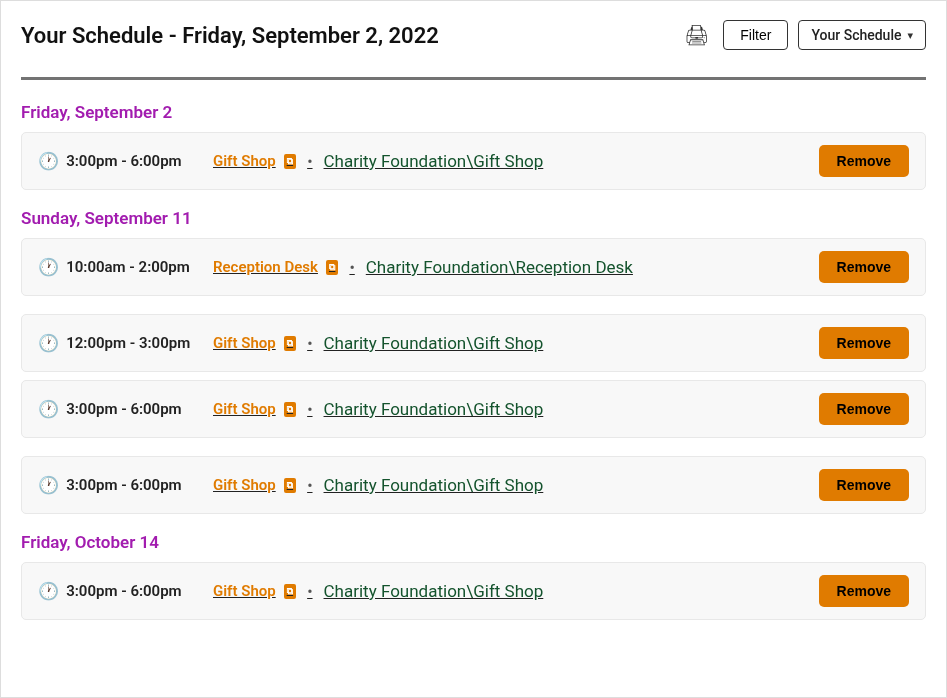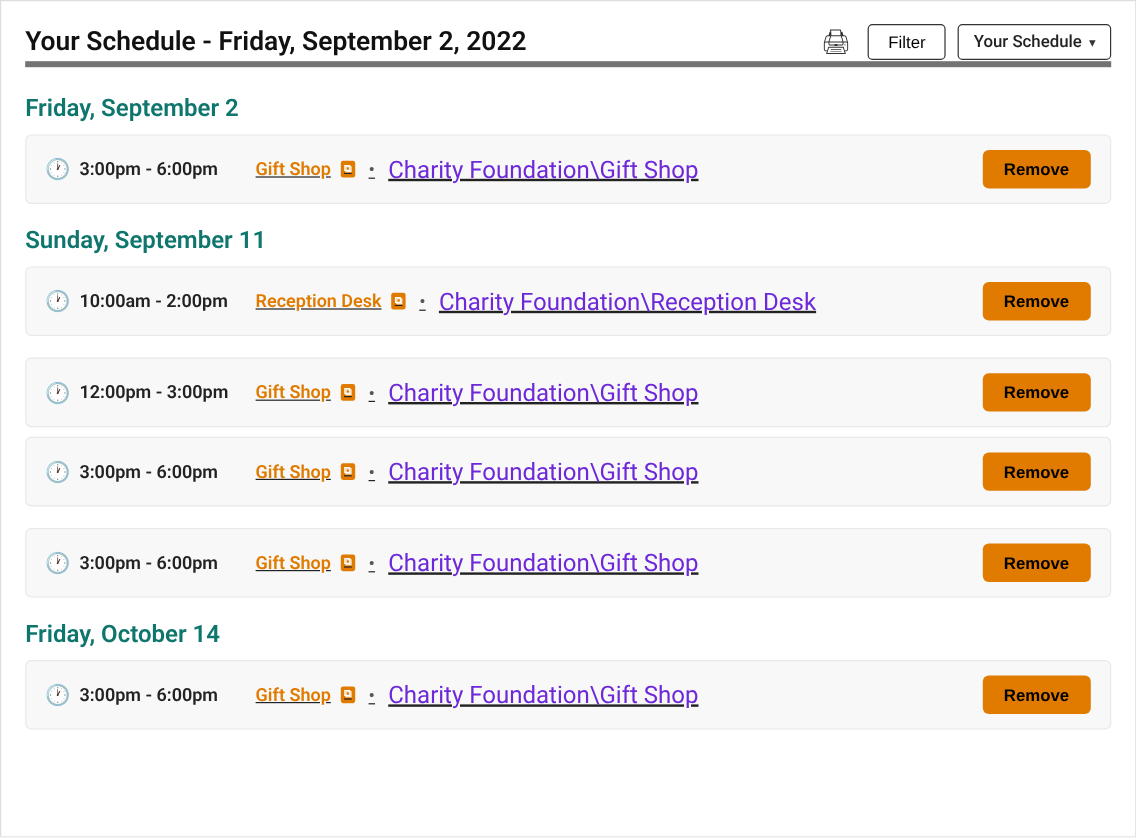--- a/index.html
+++ b/index.html
@@ -13,22 +13,22 @@
       width: 947px;
       min-height: 698px;
       padding: 18px 20px;
       border: 1px solid #ddd;
     }
     .header {
       display: flex;
       align-items: center;
       justify-content: space-between;
       margin-bottom: 22px;
-      padding-bottom: 0;
-      border-bottom: 5px solid #737373;
+      padding-bottom: 26px;
+      border-bottom: 3px solid #737373;
     }
     .header-title {
       font-size: 22px;
       font-weight: 600;
       color: #111;
     }
     .header-controls {
       display: flex;
       align-items: center;
       gap: 10px;
@@ -64,23 +64,23 @@
     }
     .chevron-down {
       font-size: 11px;
       color: #333;
     }
 
     .day-section {
       margin-bottom: 18px;
     }
     .day-heading {
-      font-size: 20px;
-      font-weight: 600;
-      color: #0f766e;
+      font-size: 17px;
+      font-weight: 600;
+      color: #a21caf;
       margin-bottom: 10px;
       margin-top: 10px;
     }
     .shift-row {
       display: flex;
       align-items: center;
       background: #f8f8f8;
       border: 1px solid #e8e8e8;
       border-radius: 5px;
       padding: 12px 16px;
@@ -123,22 +123,22 @@
       cursor: pointer;
       font-weight: bold;
       margin-left: 1px;
     }
     .dot-separator {
       color: #555;
       margin: 0 4px;
       font-size: 16px;
     }
     .location-path {
-      color: #6d28d9;
-      font-size: 20px;
+      color: #14532d;
+      font-size: 17px;
     }
     .remove-btn {
       background: #e07b00;
       color: #000000;
       border: none;
       padding: 8px 18px;
       border-radius: 5px;
       font-size: 14px;
       font-weight: 600;
       cursor: pointer;

